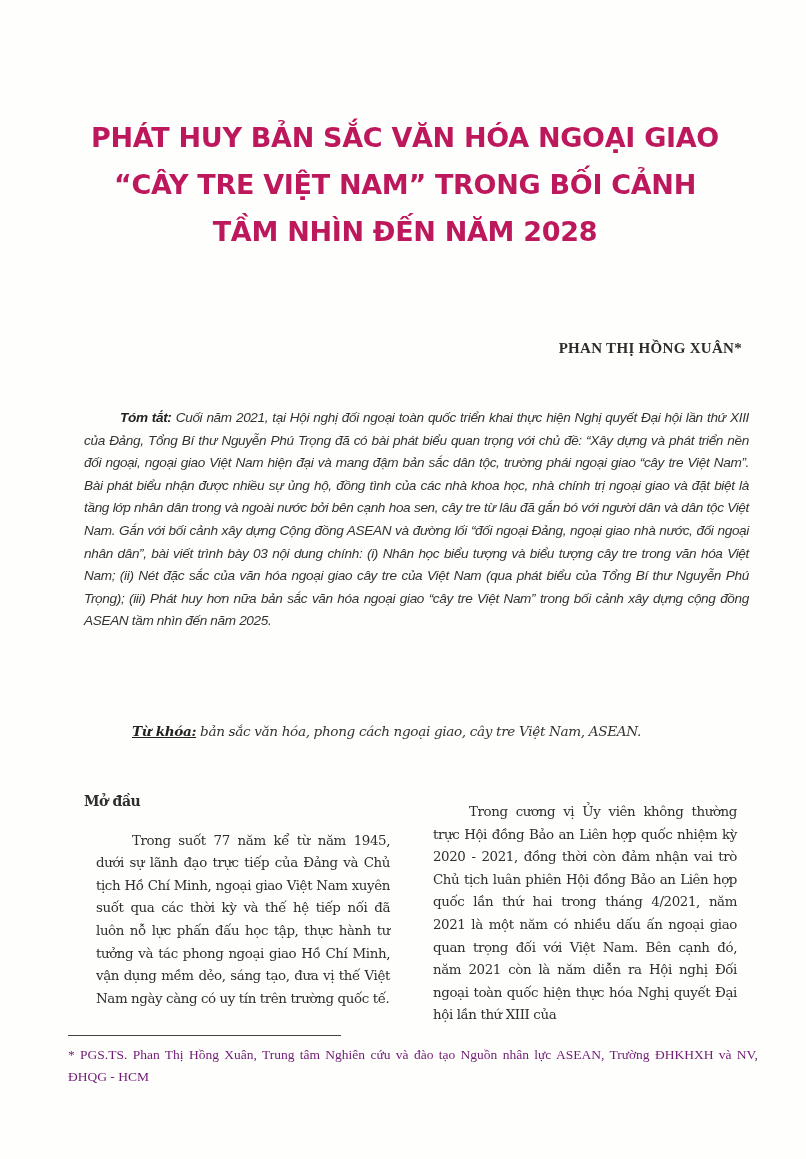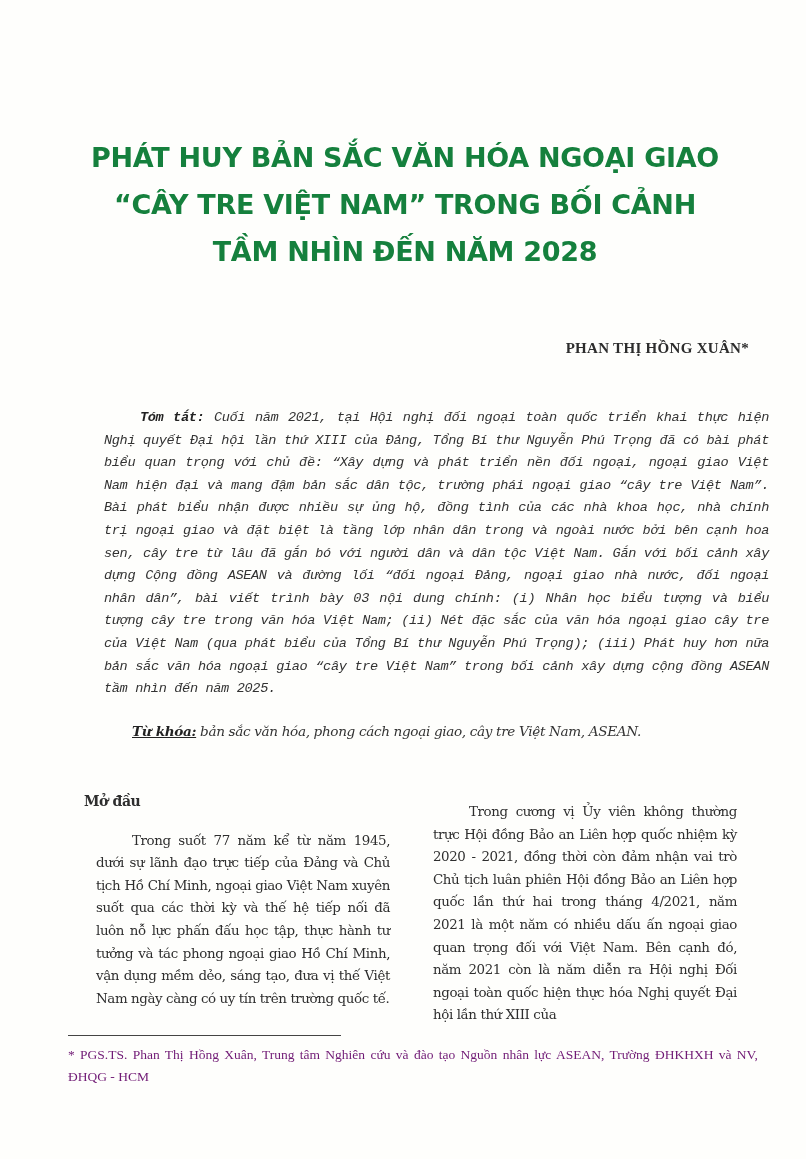--- a/index.html
+++ b/index.html
@@ -11,44 +11,42 @@
     position: relative;
   }
   .page { position: absolute; left: 0; top: 0; width: 806px; height: 1159px; }
   .title {
     position: absolute; left: 60px; top: 114px; width: 690px;
     text-align: center;
     font-family: "DejaVu Sans", sans-serif;
     font-weight: bold;
     font-size: 27px;
     line-height: 47px;
-    color: #15803d;
+    color: #be185d;
     letter-spacing: -0.3px;
-    margin-top: 20px;
   }
   .title div { white-space: nowrap; }
   .author {
-    position: absolute; right: 57px; top: 340px;
+    position: absolute; right: 64px; top: 340px;
     font-family: "Liberation Serif", serif;
     font-weight: bold;
     font-size: 15px;
     color: #2d2d2d;
     letter-spacing: 0.3px;
   }
   .abstract {
     position: absolute; left: 84px; top: 407px; width: 665px;
-    font-family: Liberation Mono, monospace;
+    font-family: Liberation Sans, sans-serif;
     font-style: italic;
     font-size: 13.6px;
     line-height: 22.6px;
     text-align: justify;
     text-indent: 36px;
     color: #333;
     letter-spacing: -0.35px;
-    margin-left: 20px;
   }
   .abstract .lbl { font-weight: bold; font-style: italic; color: #222; }
   .keywords {
     position: absolute; left: 132px; top: 720px; width: 640px;
     font-family: "DejaVu Serif", serif;
     font-style: italic;
     font-size: 13.6px;
     line-height: 22px;
     color: #333;
     letter-spacing: -0.35px;

